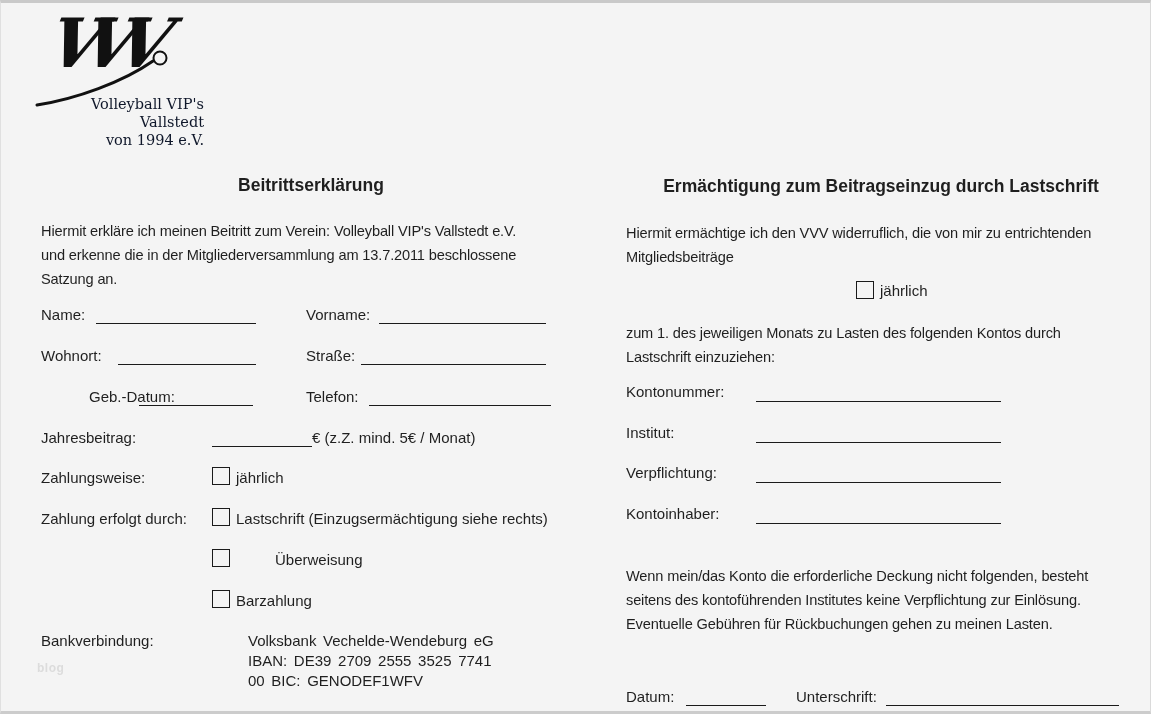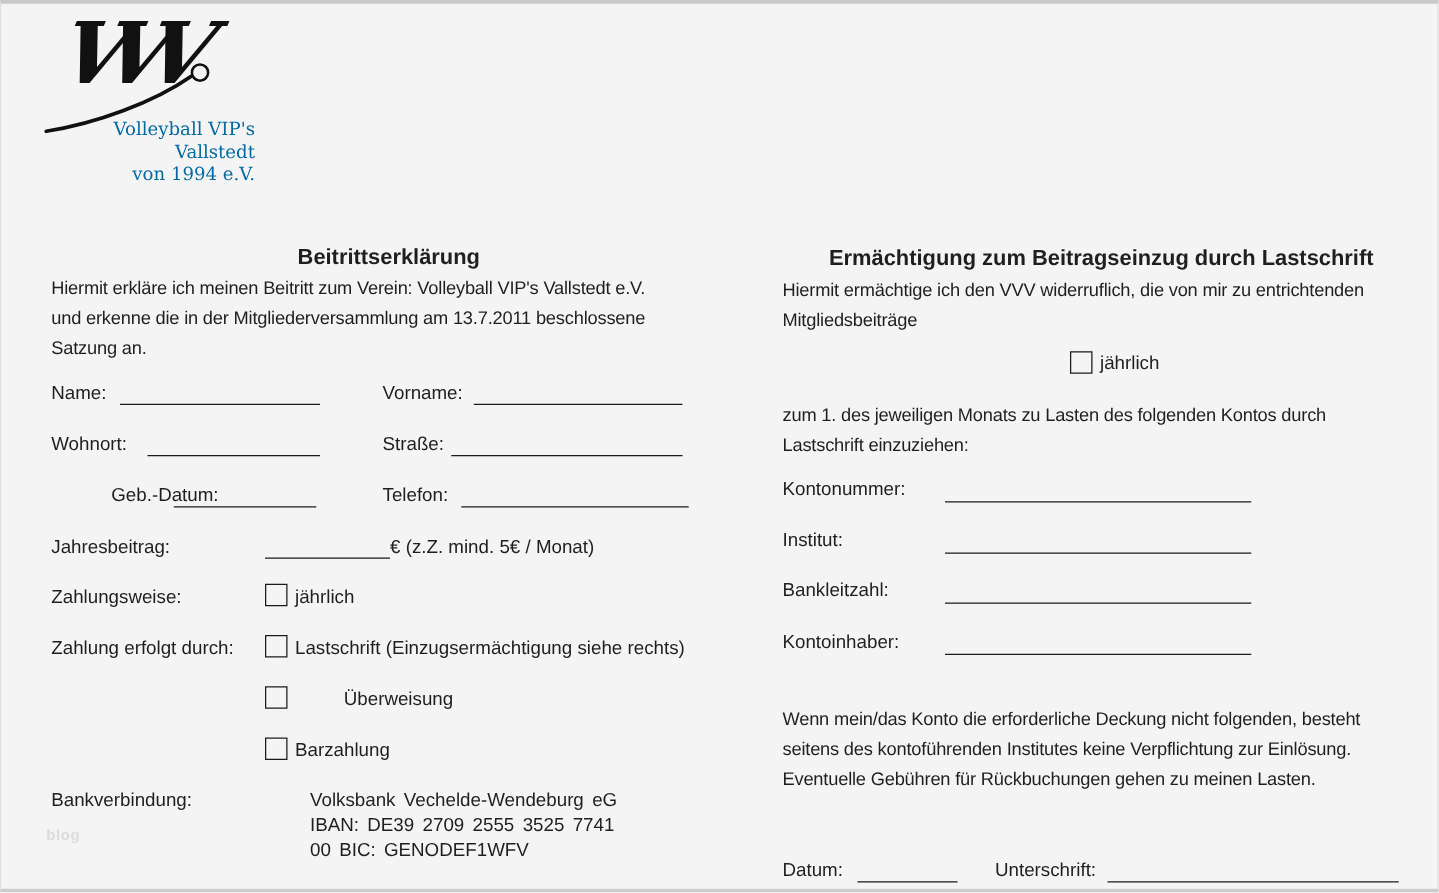--- a/index.html
+++ b/index.html
@@ -25,26 +25,26 @@
     font-style:italic;font-weight:bold;
     font-size:68px;line-height:80px;color:#111;
     transform:skewX(-13deg);
     margin-right:-19px;
   }
   .logo-swoosh{position:absolute;left:2px;top:40px;z-index:1;}
   .logo-org{
     position:absolute;left:40px;top:88px;width:135px;
     text-align:right;
     font-family:"DejaVu Serif", serif;
-    font-size:14.5px;line-height:18px;color:#0369a1;
+    font-size:14.5px;line-height:18px;color:#0f172a;
   }
   
   .t{position:absolute;font-size:15px;white-space:nowrap;}
   .para{position:absolute;font-size:14.6px;line-height:24px;white-space:nowrap;letter-spacing:-0.15px;}
-  .col-title{position:absolute;font-size:17.5px;font-weight:bold;text-align:center;white-space:nowrap;margin-top:20px;}
+  .col-title{position:absolute;font-size:17.5px;font-weight:bold;text-align:center;white-space:nowrap;}
   .fill-line{position:absolute;height:17px;border-bottom:1.6px solid #1a1a1a;}
   .cbx{
     position:absolute;width:16px;height:16px;
     border:1.6px solid #1a1a1a;background:transparent;
   }
   .bank-line{word-spacing:2.5px;margin-left:36px;}
   .watermark{
     position:absolute;left:36px;top:658px;
     font-size:12px;font-weight:bold;color:#dcdcdc;letter-spacing:.5px;
   }
@@ -121,21 +121,21 @@
 
   <div class="para" style="left:625px;top:318px;">zum 1. des jeweiligen Monats zu Lasten des folgenden Kontos durch</div>
   <div class="para" style="left:625px;top:342px;">Lastschrift einzuziehen:</div>
 
   <div class="t" style="left:625px;top:380px;">Kontonummer:</div>
   <div class="fill-line" style="left:755px;top:381px;width:245px;"></div>
 
   <div class="t" style="left:625px;top:421px;">Institut:</div>
   <div class="fill-line" style="left:755px;top:422px;width:245px;"></div>
 
-  <div class="t" style="left:625px;top:461px;">Bankleitzahl:</div>
+  <div class="t" style="left:625px;top:461px;">Verpflichtung:</div>
   <div class="fill-line" style="left:755px;top:462px;width:245px;"></div>
 
   <div class="t" style="left:625px;top:502px;">Kontoinhaber:</div>
   <div class="fill-line" style="left:755px;top:503px;width:245px;"></div>
 
   <div class="para" style="left:625px;top:561px;">Wenn mein/das Konto die erforderliche Deckung nicht folgenden, besteht</div>
   <div class="para" style="left:625px;top:609px;">Eventuelle Gebühren für Rückbuchungen gehen zu meinen Lasten.</div>
   <div class="para" style="left:625px;top:585px;">seitens des kontoführenden Institutes keine Verpflichtung zur Einlösung.</div>
 
   <div class="t" style="left:625px;top:685px;">Datum:</div>

